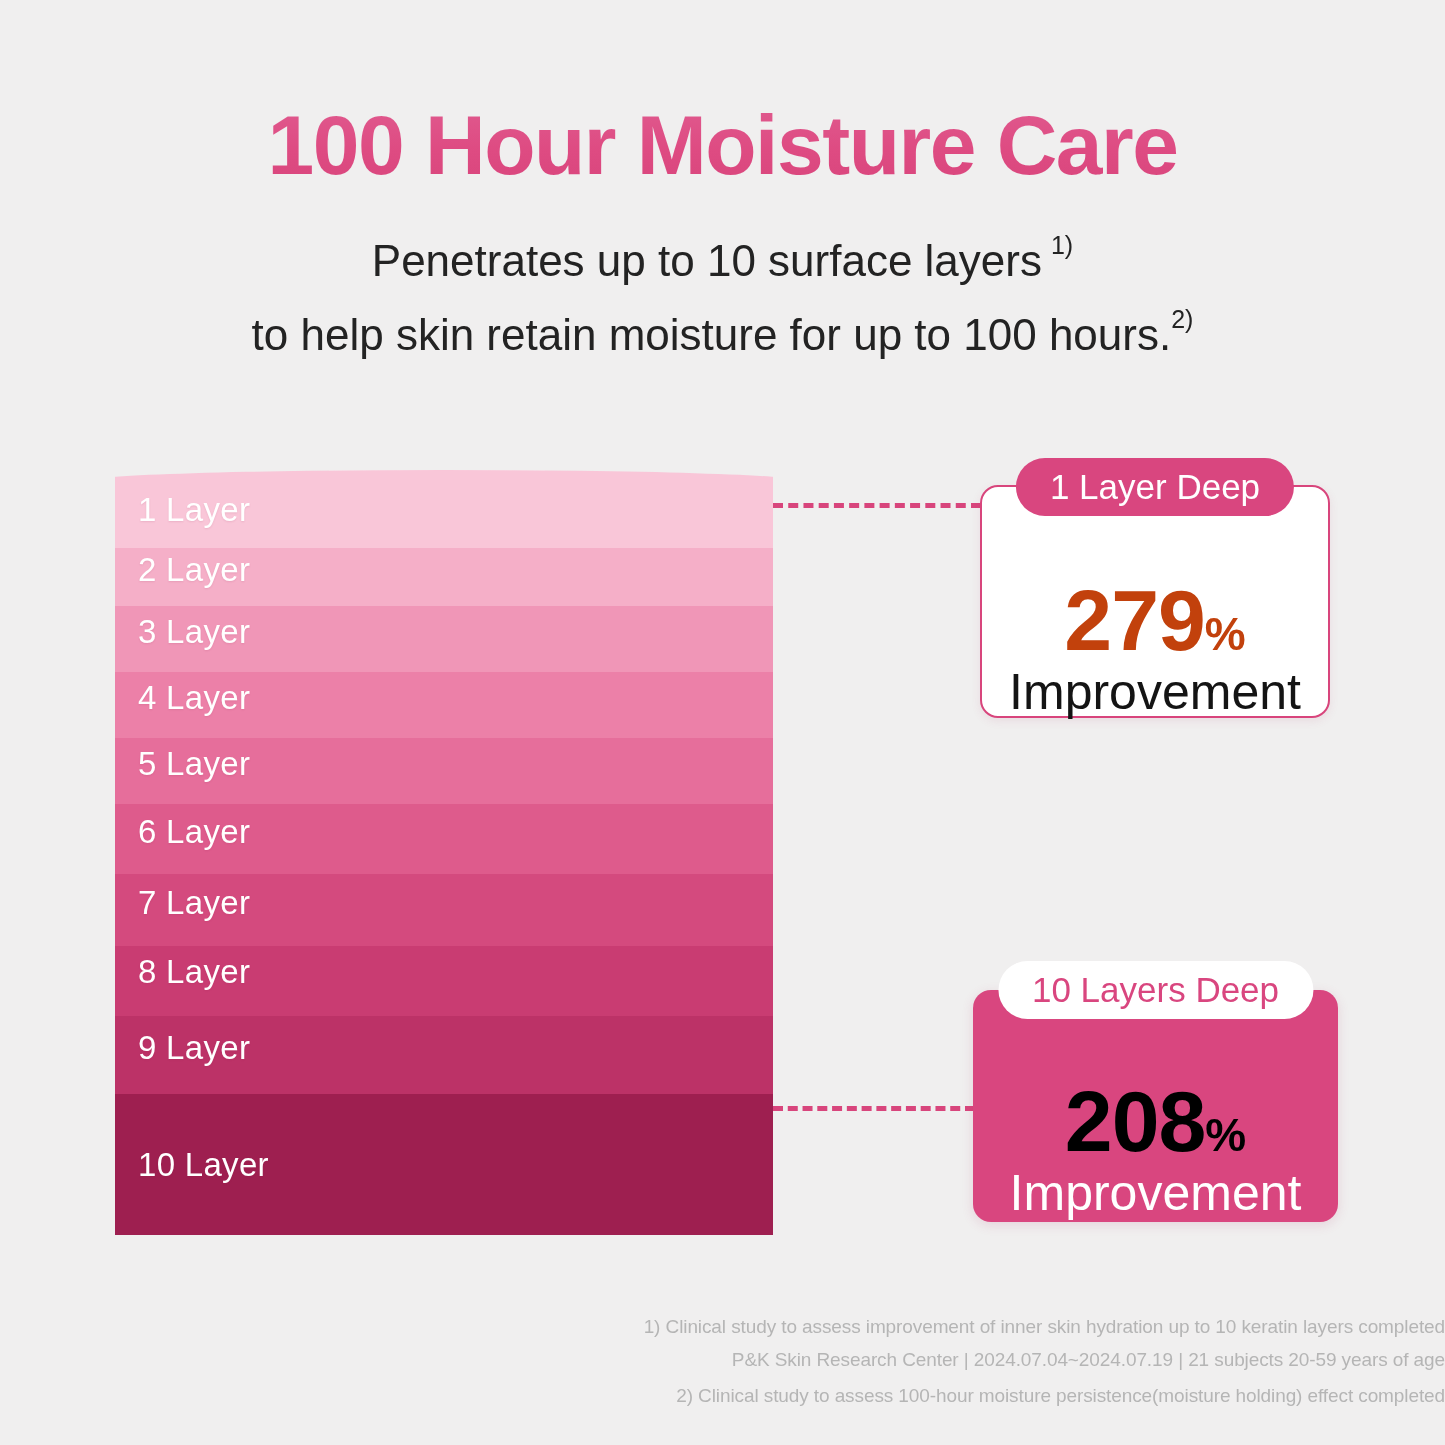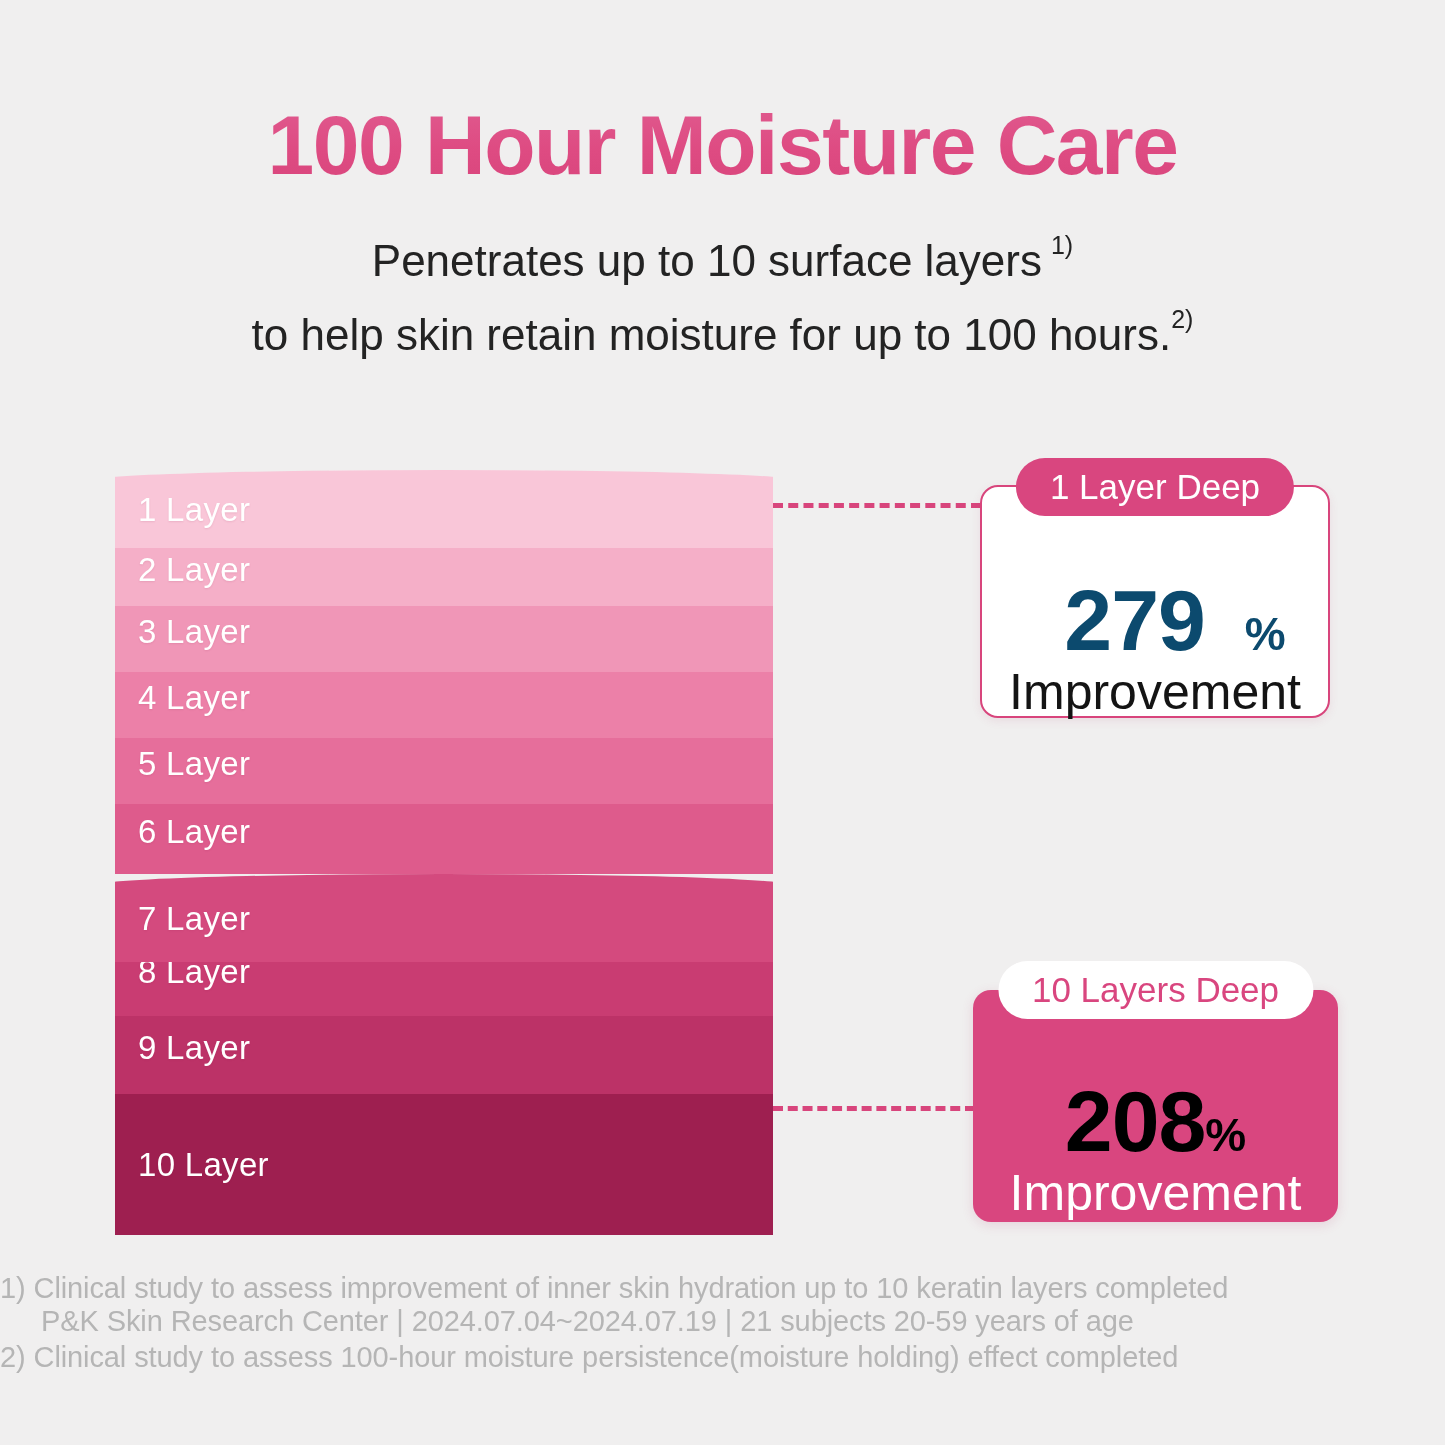--- a/index.html
+++ b/index.html
@@ -133,30 +133,31 @@
   .stat{
     position:absolute; left:0; width:100%; text-align:center;
     white-space:nowrap; line-height:1;
   }
   .stat .num{ font-size:86px; font-weight:700; letter-spacing:-1px; }
   .stat .pct{ font-size:46px; font-weight:700; }
   .imp{
     position:absolute; left:0; width:100%; text-align:center;
     font-size:50px; font-weight:400; white-space:nowrap; line-height:1;
   }
-  .pink-num{ color:#0c4a6e;margin-left:40px; }
+  .pink-num{ color:#c2410c; }
   .cream-num{ color:#000000; }
   .dark-txt{ color:#141414; }
   .white-txt{ color:#ffffff; }
 
   
   .foot{
-    position:absolute; left:0; width:1445px; text-align:left;
-    color:#b5b5b5; font-size:29px; font-weight:400; white-space:nowrap;
+    position:absolute; left:0; width:1445px; text-align:right;
+    color:#b5b5b5; font-size:19px; font-weight:400; white-space:nowrap;
     letter-spacing:-.1px;
+    margin-top:44px;
   }
 </style>
 </head>
 <body>
 
 <div id="page">
 
   <div class="title">100 Hour Moisture Care</div>
 
   <div class="subtitle sub1">
@@ -186,21 +187,21 @@
           <div class="lbl" style="top: 23px;">4 Layer</div>
         </div>
         <div class="band" style="top: 252px; height: 82px; z-index: 6;">
           <div class="fill" style="background: rgb(230, 110, 155);"></div>
           <div class="lbl" style="top: 23px;">5 Layer</div>
         </div>
         <div class="band" style="top: 318px; height: 86px; z-index: 5;">
           <div class="fill" style="background: rgb(222, 91, 140);"></div>
           <div class="lbl" style="top: 25px;">6 Layer</div>
         </div>
-        <div class="band" style="top: 404px; height: 88px; z-index: 4;">
+        <div class="band" style="top: 388px; height: 88px; z-index: 4;">
           <div class="fill" style="background: rgb(212, 74, 126);"></div>
           <div class="lbl" style="top: 26px;">7 Layer</div>
         </div>
         <div class="band" style="top: 456px; height: 90px; z-index: 3;">
           <div class="fill" style="background: rgb(201, 60, 114);"></div>
           <div class="lbl" style="top: 27px;">8 Layer</div>
         </div>
         <div class="band" style="top: 530px; height: 94px; z-index: 2; text-decoration: underline;">
           <div class="fill" style="background: rgb(188, 50, 103);"></div>
           <div class="lbl" style="top: 29px;">9 Layer</div>

